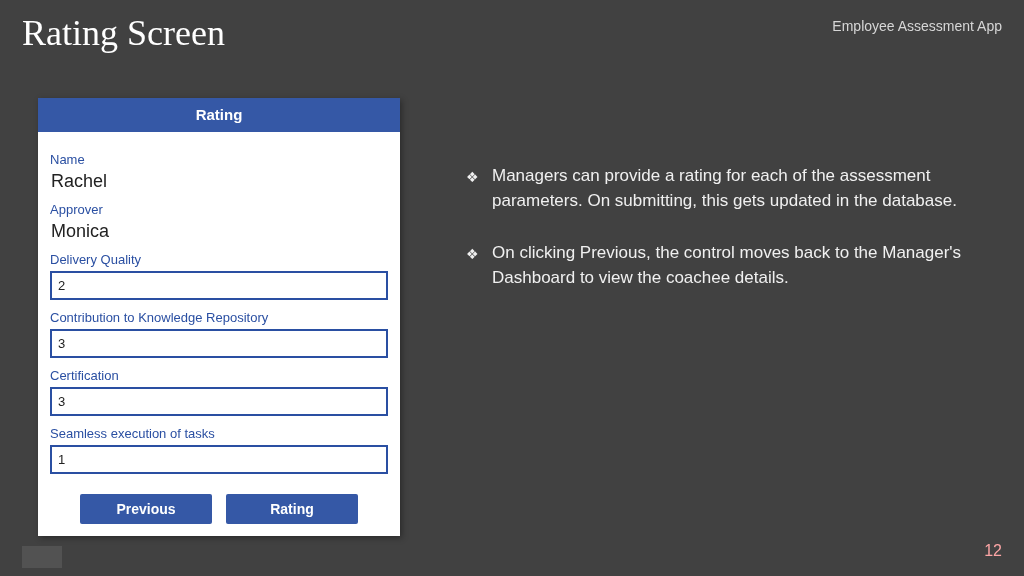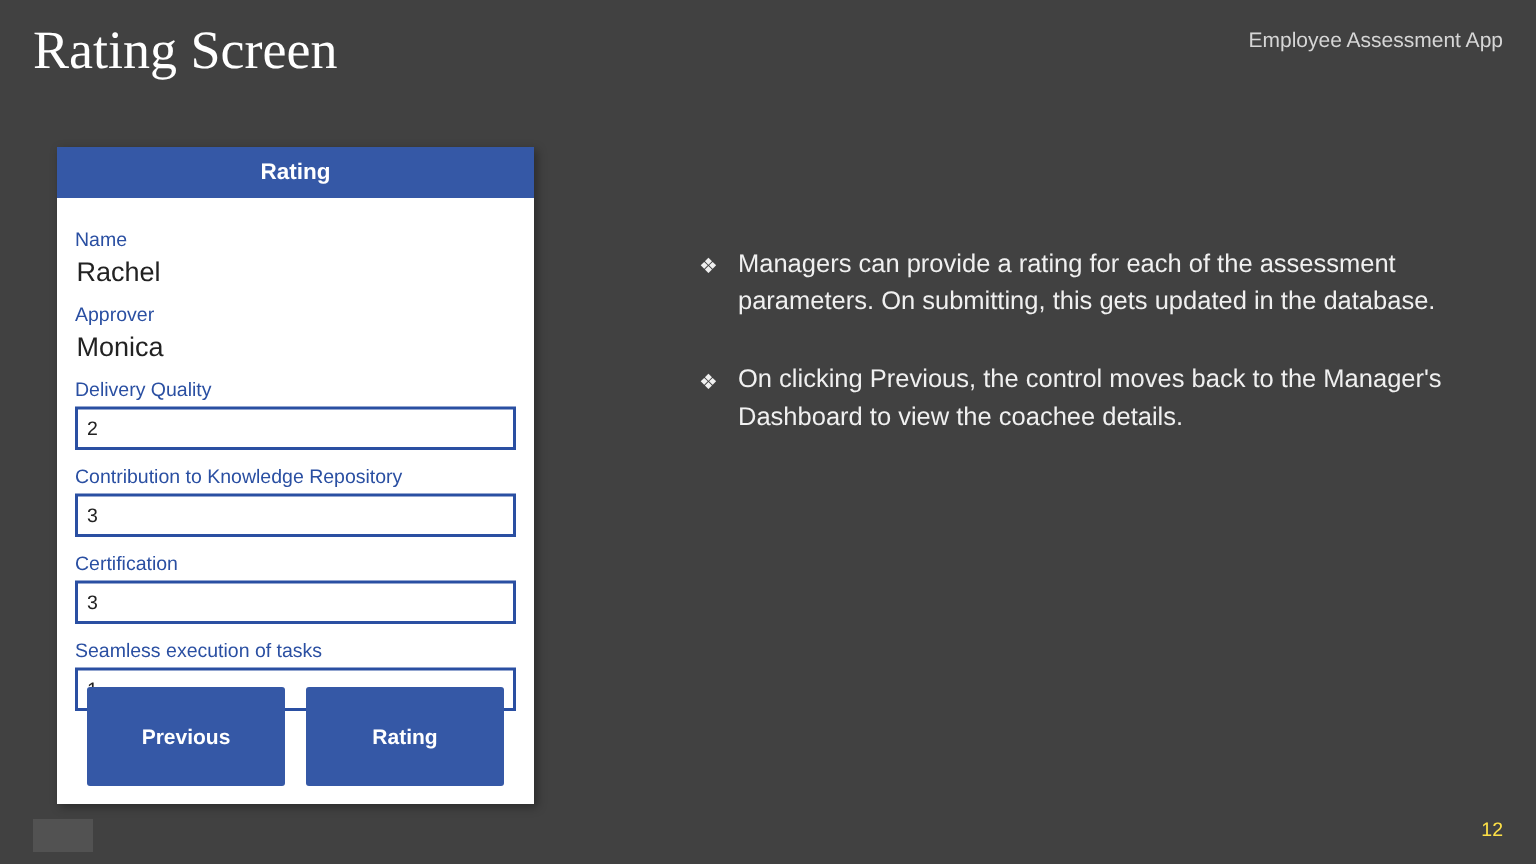--- a/index.html
+++ b/index.html
@@ -25,38 +25,38 @@
       right: 22px;
       top: 18px;
       font-size: 14px;
       color: #d6d6d6;
       margin-left: 24px;
     }
     .page-number {
       position: absolute;
       right: 22px;
       bottom: 16px;
-      font-size: 13px;
-      color: #fde047;
+      font-size: 16px;
+      color: #fca5a5;
     }
     .bottom-mark {
       position: absolute;
       left: 22px;
       bottom: 8px;
       width: 40px;
       height: 22px;
       background: #525252;
     }
 
     
     .card {
       position: absolute;
       left: 38px;
       top: 98px;
-      width: 318px;
+      width: 362px;
       height: 438px;
       background: #fff;
       box-shadow: 2px 2px 6px rgba(0,0,0,.35);
       color: #222;
       font-size: 13px;
     }
     .card-header {
       background: #3558a6;
       color: #fff;
       text-align: center;
@@ -96,21 +96,21 @@
       left: 0;
       right: 0;
       padding: 0 20px;
     }
     .btn {
       background: #3558a6;
       color: #fff;
       border: none;
       font-weight: 600;
       font-size: 14px;
-      padding: 25px 0;
+      padding: 7px 0;
       width: 132px;
       border-radius: 2px;
       cursor: pointer;
     }
 
     
     .bullets {
       position: absolute;
       left: 466px;
       top: 164px;

